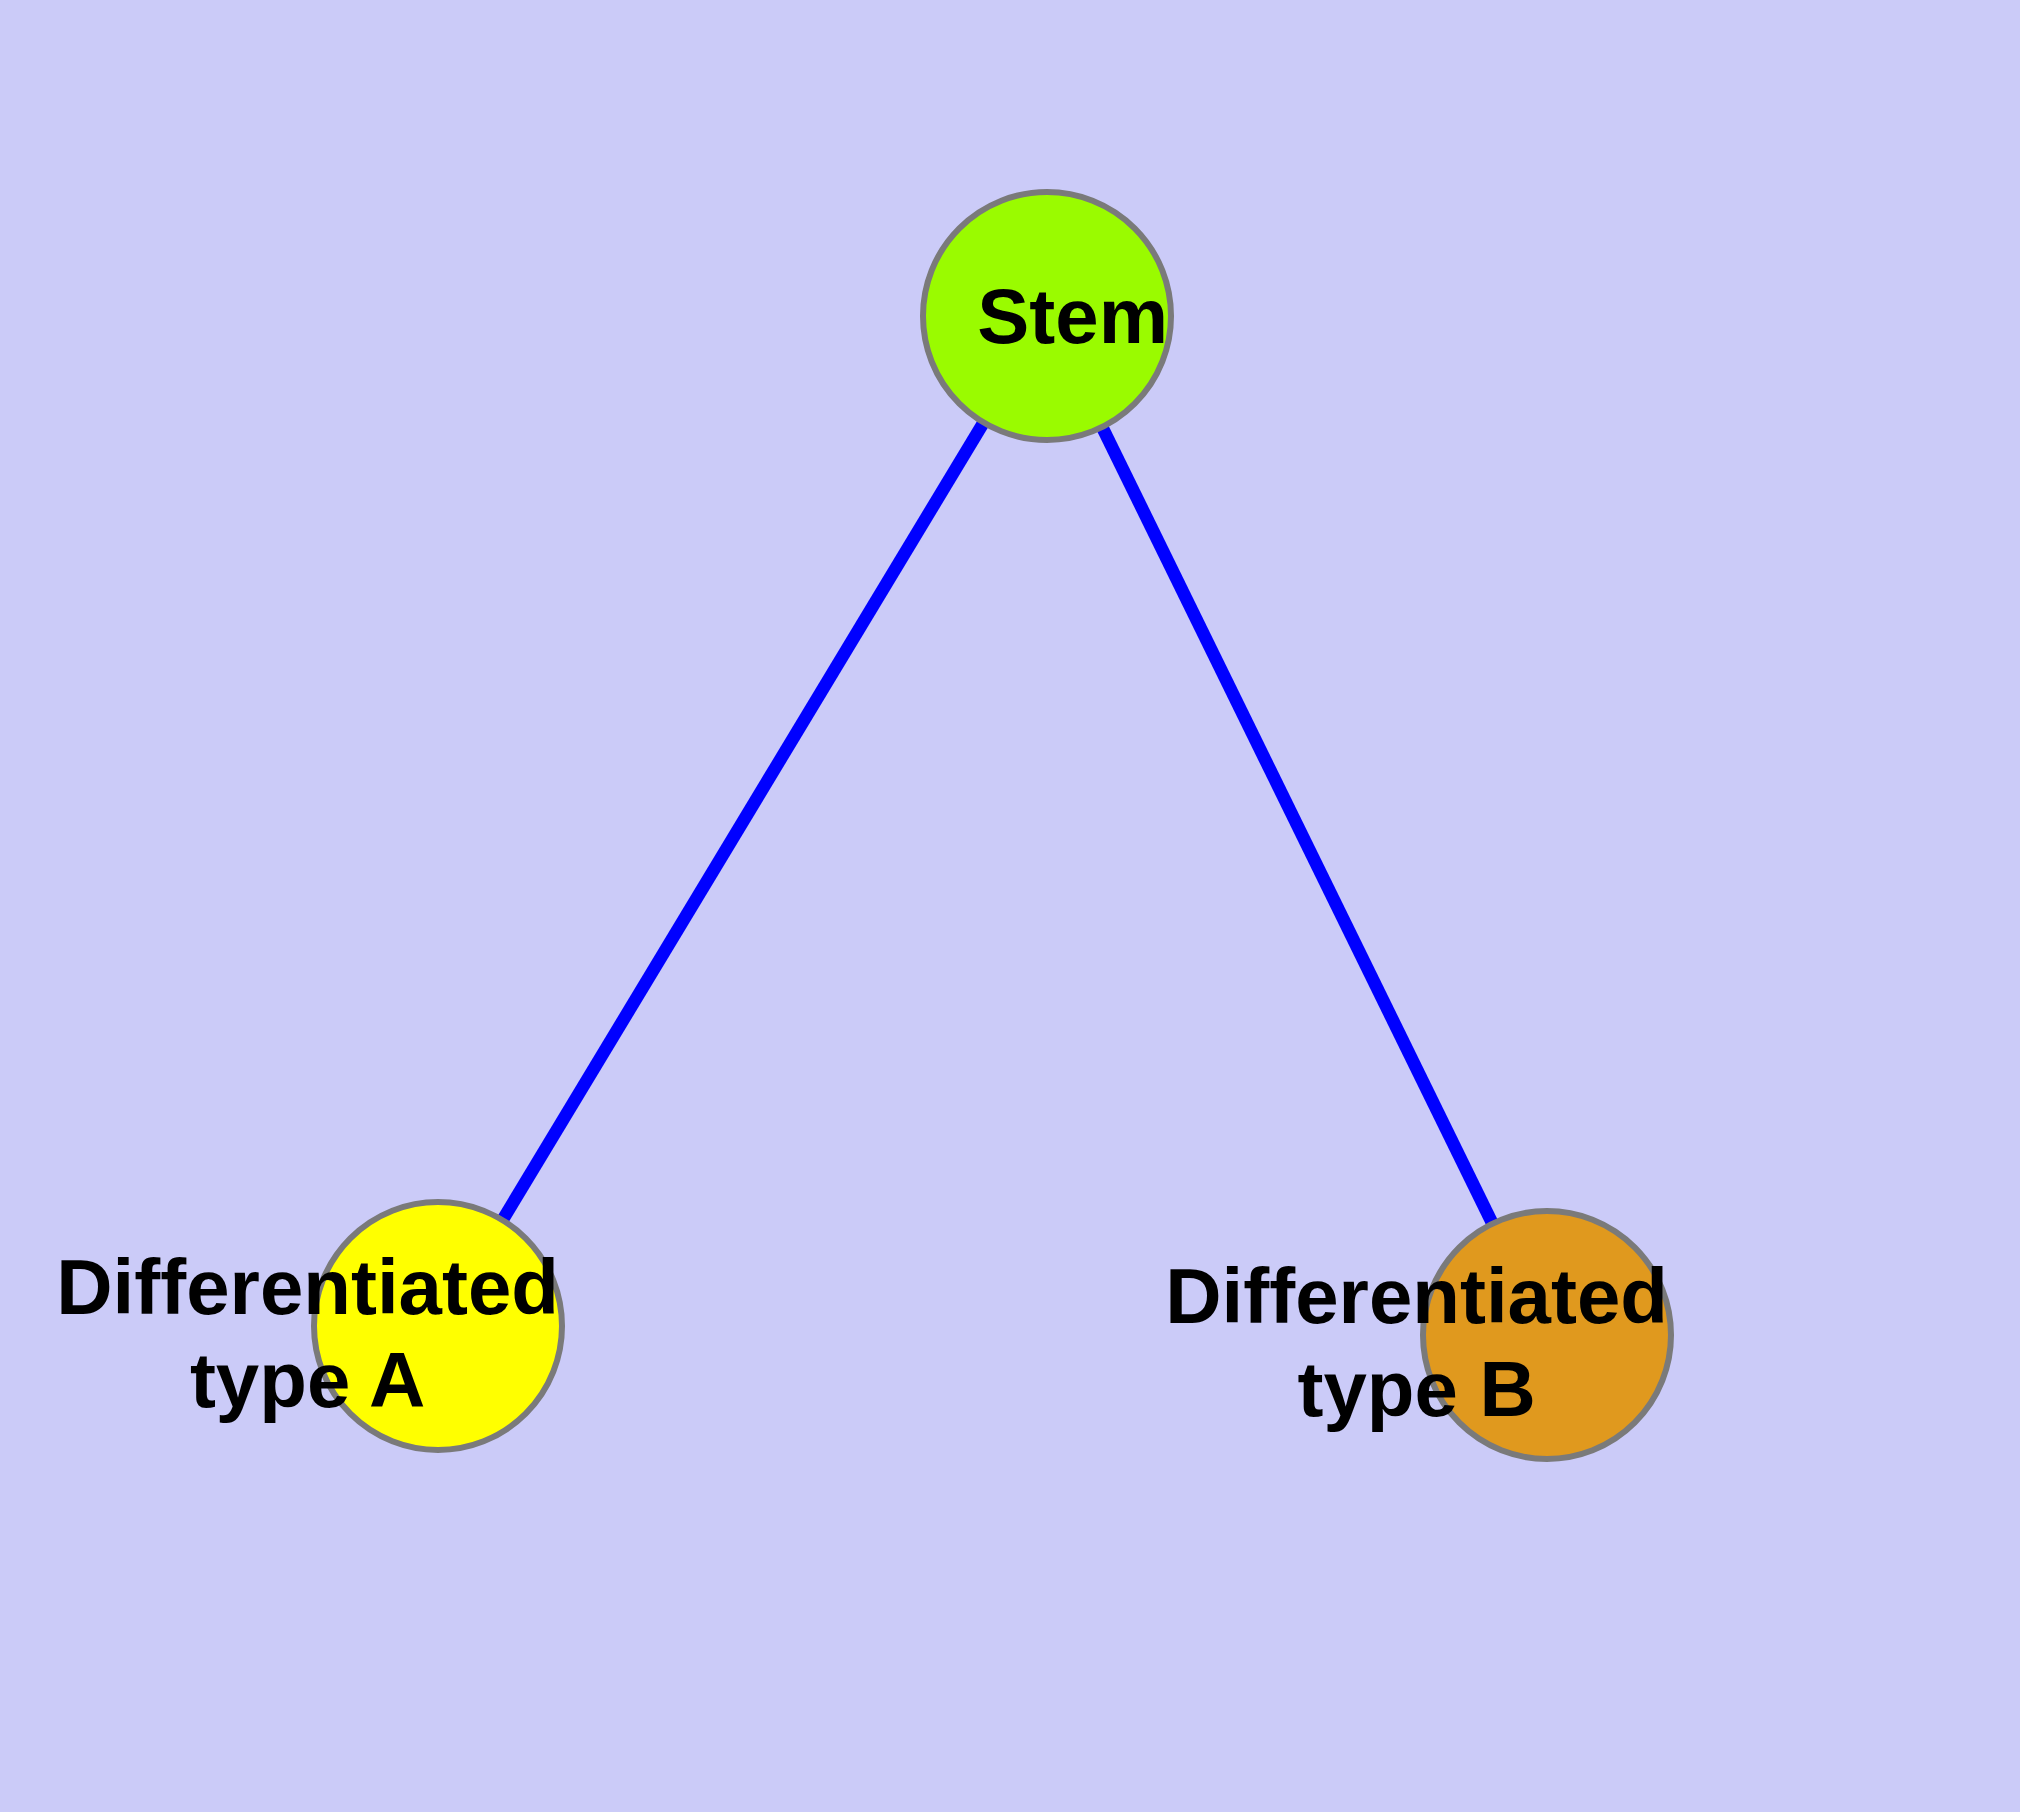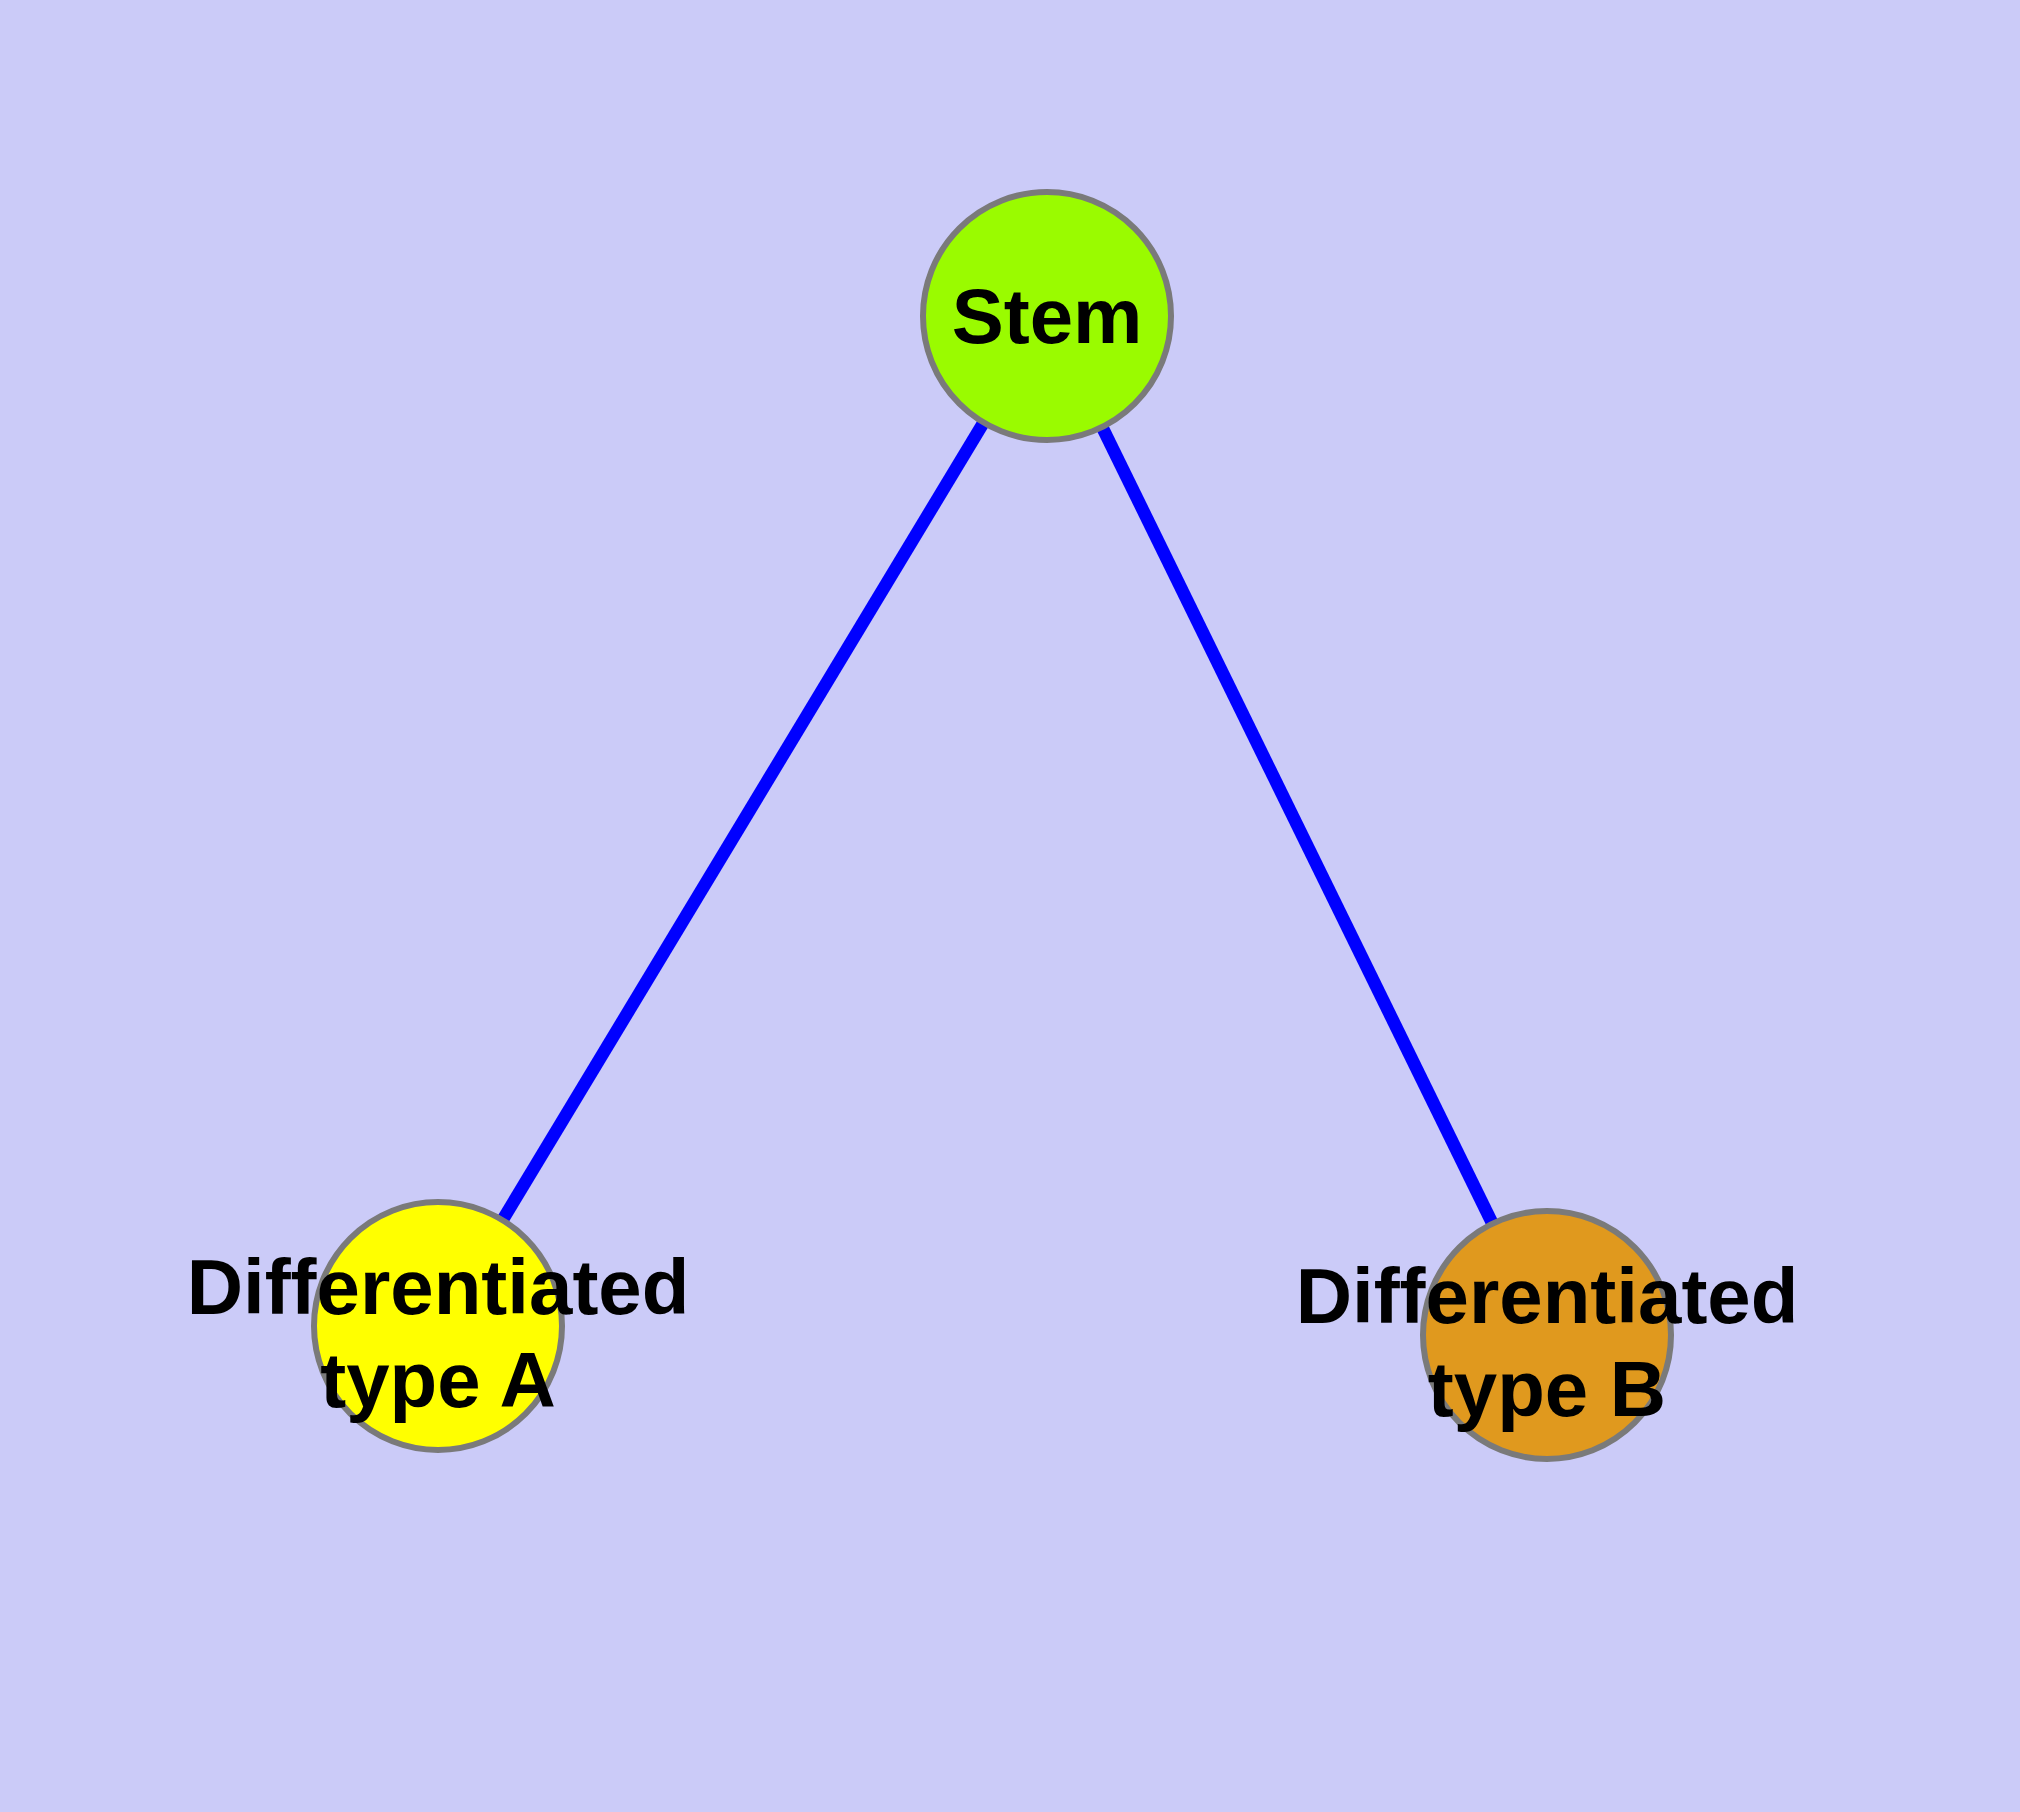--- a/index.html
+++ b/index.html
@@ -30,21 +30,21 @@
   }
   .node {
     position: absolute;
     width: 254px;
     height: 254px;
     box-sizing: border-box;
     border: 6.8px solid #7A7A7A;
     border-radius: 50%;
     display: flex;
     align-items: center;
-    justify-content: center;
+    justify-content: flex-end;
   }
   .node-stem  { left: 920px; top: 189px;  background: #9AFB00; }
   .node-type-a{ left: 311px;  top: 1199px; background: #FFFF00; }
   .node-type-b{ left: 1420px; top: 1208px; background: #E0991E; }
   .node-label {
     font-weight: bold;
     font-size: 78px;
     line-height: 93px;
     color: #000000;
     text-align: center;

